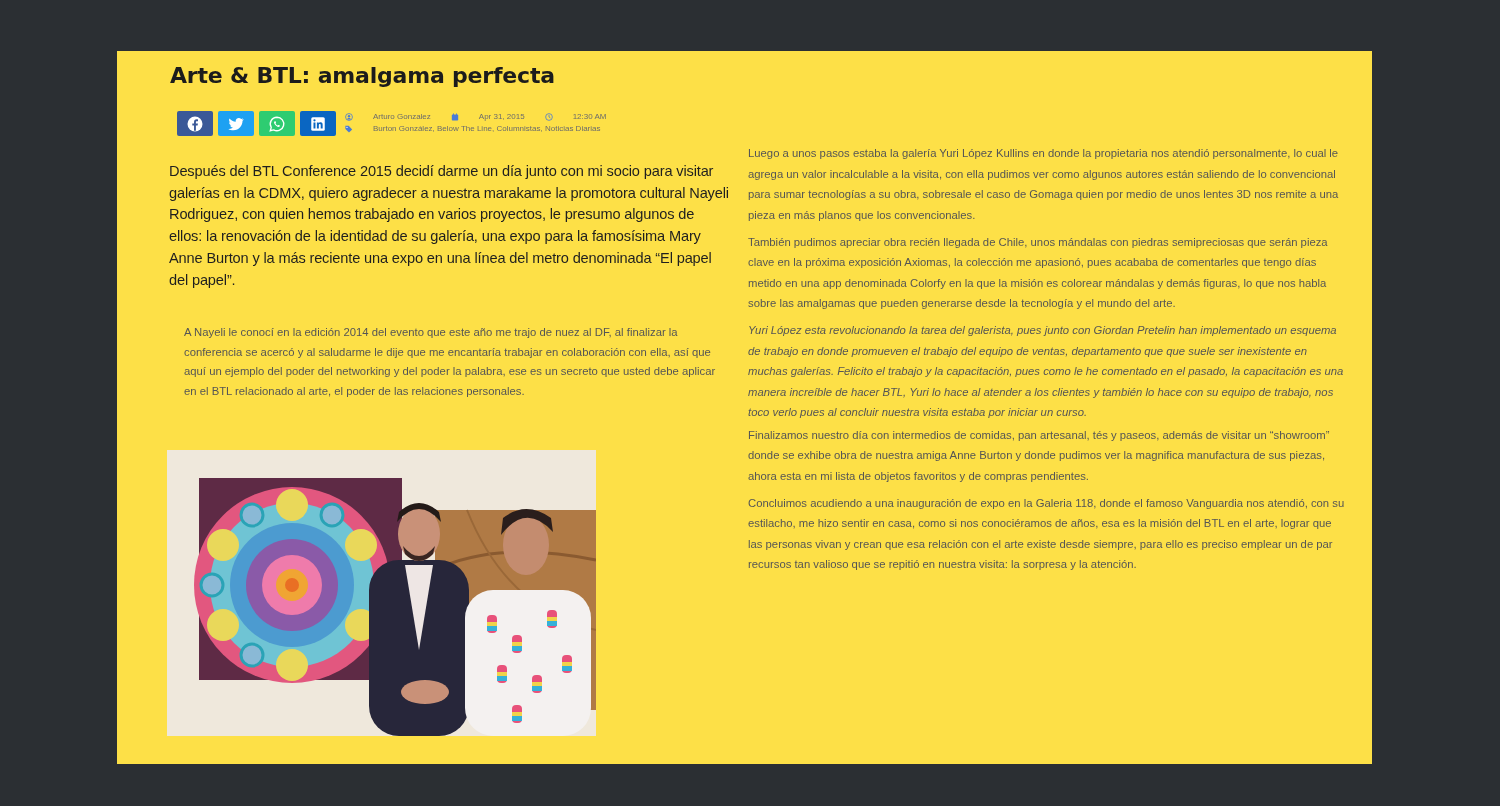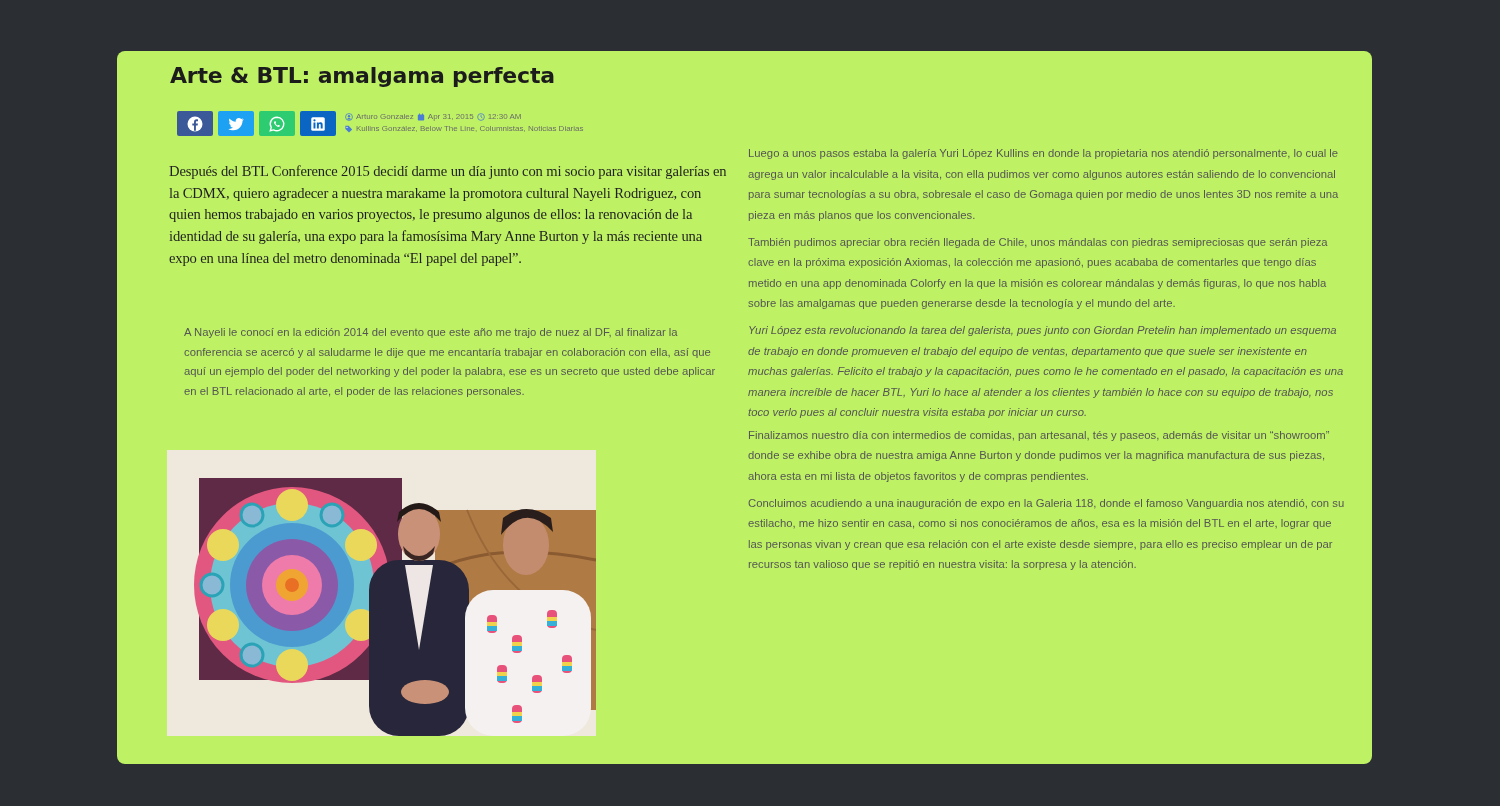--- a/index.html
+++ b/index.html
@@ -5,48 +5,47 @@
   html, body { margin: 0; padding: 0; }
   body {
     width: 1500px; height: 806px; overflow: hidden;
     background: #2b2f33;
     font-family: "Liberation Sans", sans-serif;
     position: relative;
   }
   .page {
     position: absolute; left: 117px; top: 51px;
     width: 1255px; height: 713px;
-    background: #bef264;
-    border-radius: 8px;
+    background: #fde047;
   }
   .title {
     position: absolute; left: 53px; top: 12px;
     margin: 0; font-size: 22px; font-weight: bold; color: #1c1c1c;
     font-family: "DejaVu Sans", sans-serif; letter-spacing: -0.2px;
   }
   .share {
     position: absolute; left: 60px; top: 60px;
     display: flex; gap: 5px;
   }
   .share-btn {
     width: 36px; height: 25px; border-radius: 2px;
     display: flex; align-items: center; justify-content: center;
     cursor: pointer;
   }
   .share-btn svg { width: 18px; height: 18px; }
   .meta {
     position: absolute; left: 228px; top: 60px;
     font-size: 8px; color: #6b6b6b; line-height: 12px;
   }
-  .meta .row { display: flex; align-items: center; gap: 3px; white-space: nowrap; }
+  .meta .row { display: flex; align-items: center; gap: 20px; white-space: nowrap; }
   .meta .ic { display: inline-block; width: 8px; height: 8px; }
   .meta a { color: #6b6b6b; text-decoration: none; }
   .lead {
     position: absolute; left: 52px; top: 110px; width: 560px;
-    font-family: Liberation Serif, serif;
+    font-family: Liberation Sans, sans-serif;
     font-size: 14.6px; line-height: 21.7px; color: #1f1f1f; margin: 0;
     letter-spacing: -0.15px;
   }
   .body-left {
     position: absolute; left: 50px; top: 255px; width: 570px;
     font-size: 11.3px; line-height: 19.7px; color: #555; margin: 0;
   }
   .body-left p { margin: 17px; }
   .photo {
     position: absolute; left: 50px; top: 399px; width: 429px; height: 286px;
@@ -112,21 +111,21 @@
           <circle cx="5" cy="5" r="4.2" fill="none" stroke="#4a7bd6" stroke-width="1"></circle>
           <path d="M5 2.5V5l1.8 1.2" fill="none" stroke="#4a7bd6" stroke-width="1"></path>
         </svg>
       <span>12:30 AM</span>
     </div>
     <div class="row">
       <svg class="ic" viewBox="0 0 10 10">
           <path d="M0.5 1h4l4.5 4.5-4 4L0.5 5z" fill="#4a7bd6"></path>
           <circle cx="2.5" cy="3" r="0.8" fill="#fff"></circle>
         </svg>
-      <a href="#">Kullins González, Below The Line, Columnistas, Noticias Diarias</a>
+      <a href="#">Burton González, Below The Line, Columnistas, Noticias Diarias</a>
     </div>
   </div>
 
   <p class="lead">Después del BTL Conference 2015 decidí darme un día junto con mi socio para visitar galerías en la CDMX, quiero agradecer a nuestra marakame la promotora cultural Nayeli Rodriguez, con quien hemos trabajado en varios proyectos, le presumo algunos de ellos: la renovación de la identidad de su galería, una expo para la famosísima Mary Anne Burton y la más reciente una expo en una línea del metro denominada “El papel del papel”.</p>
 
   <div class="body-left">
     <p>A Nayeli le conocí en la edición 2014 del evento que este año me trajo de nuez al DF, al finalizar la conferencia se acercó y al saludarme le dije que me encantaría trabajar en colaboración con ella, así que aquí un ejemplo del poder del networking y del poder la palabra, ese es un secreto que usted debe aplicar en el BTL relacionado al arte, el poder de las relaciones personales.</p>
   </div>
 
   <div class="photo">

